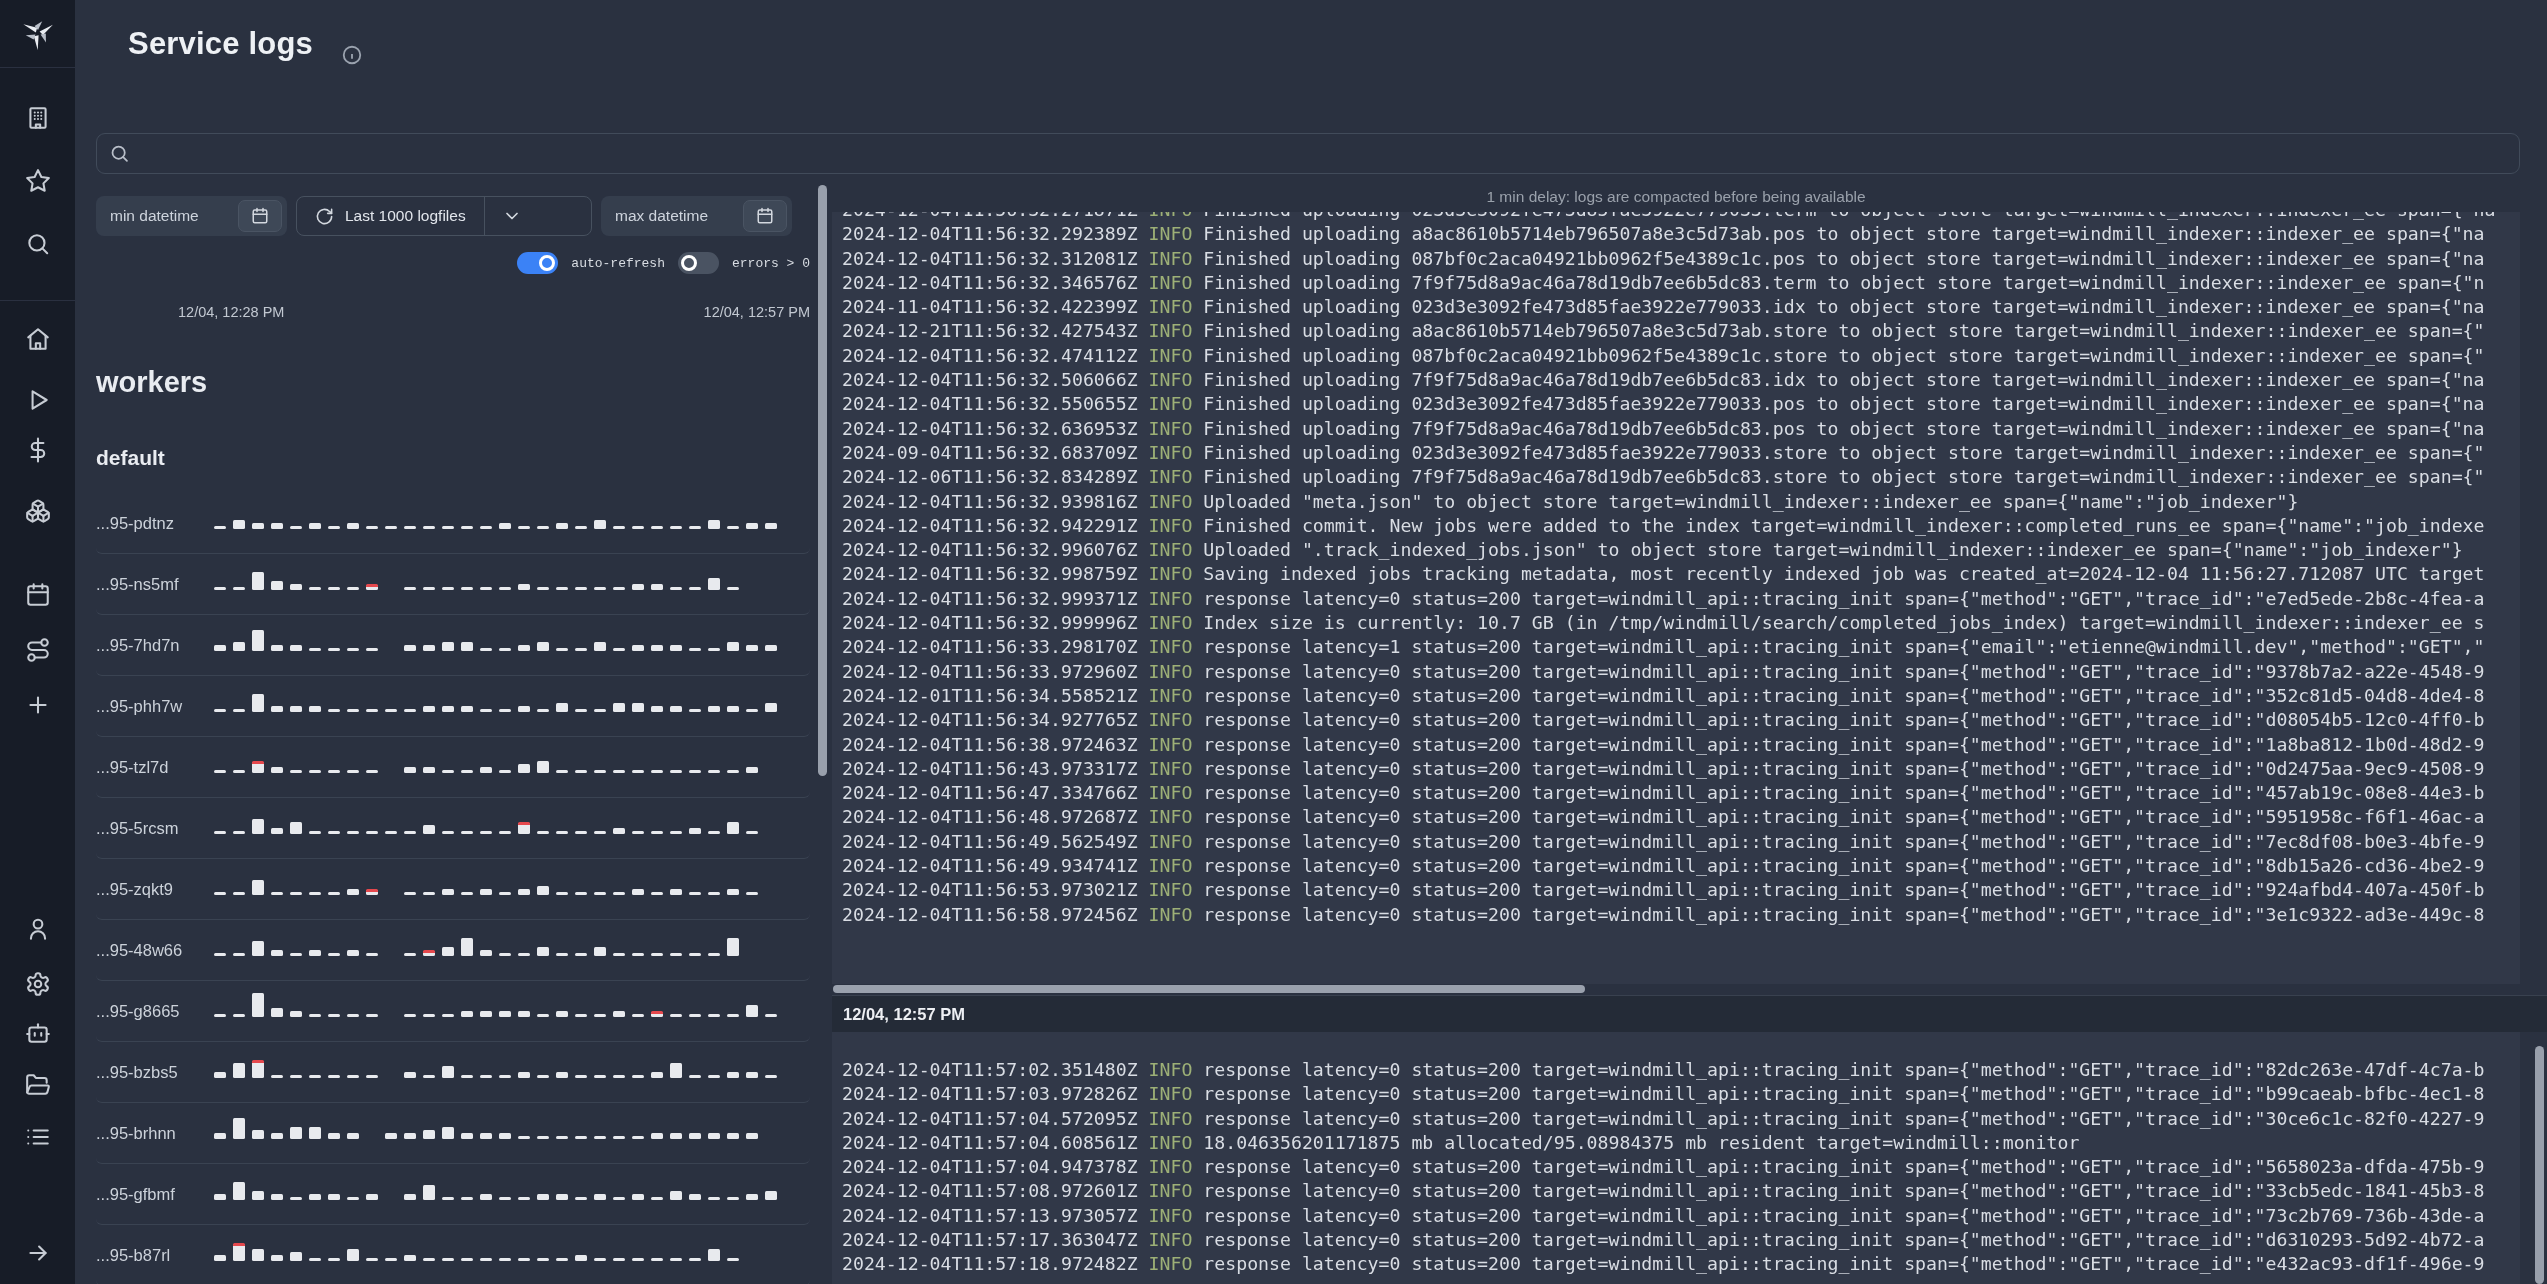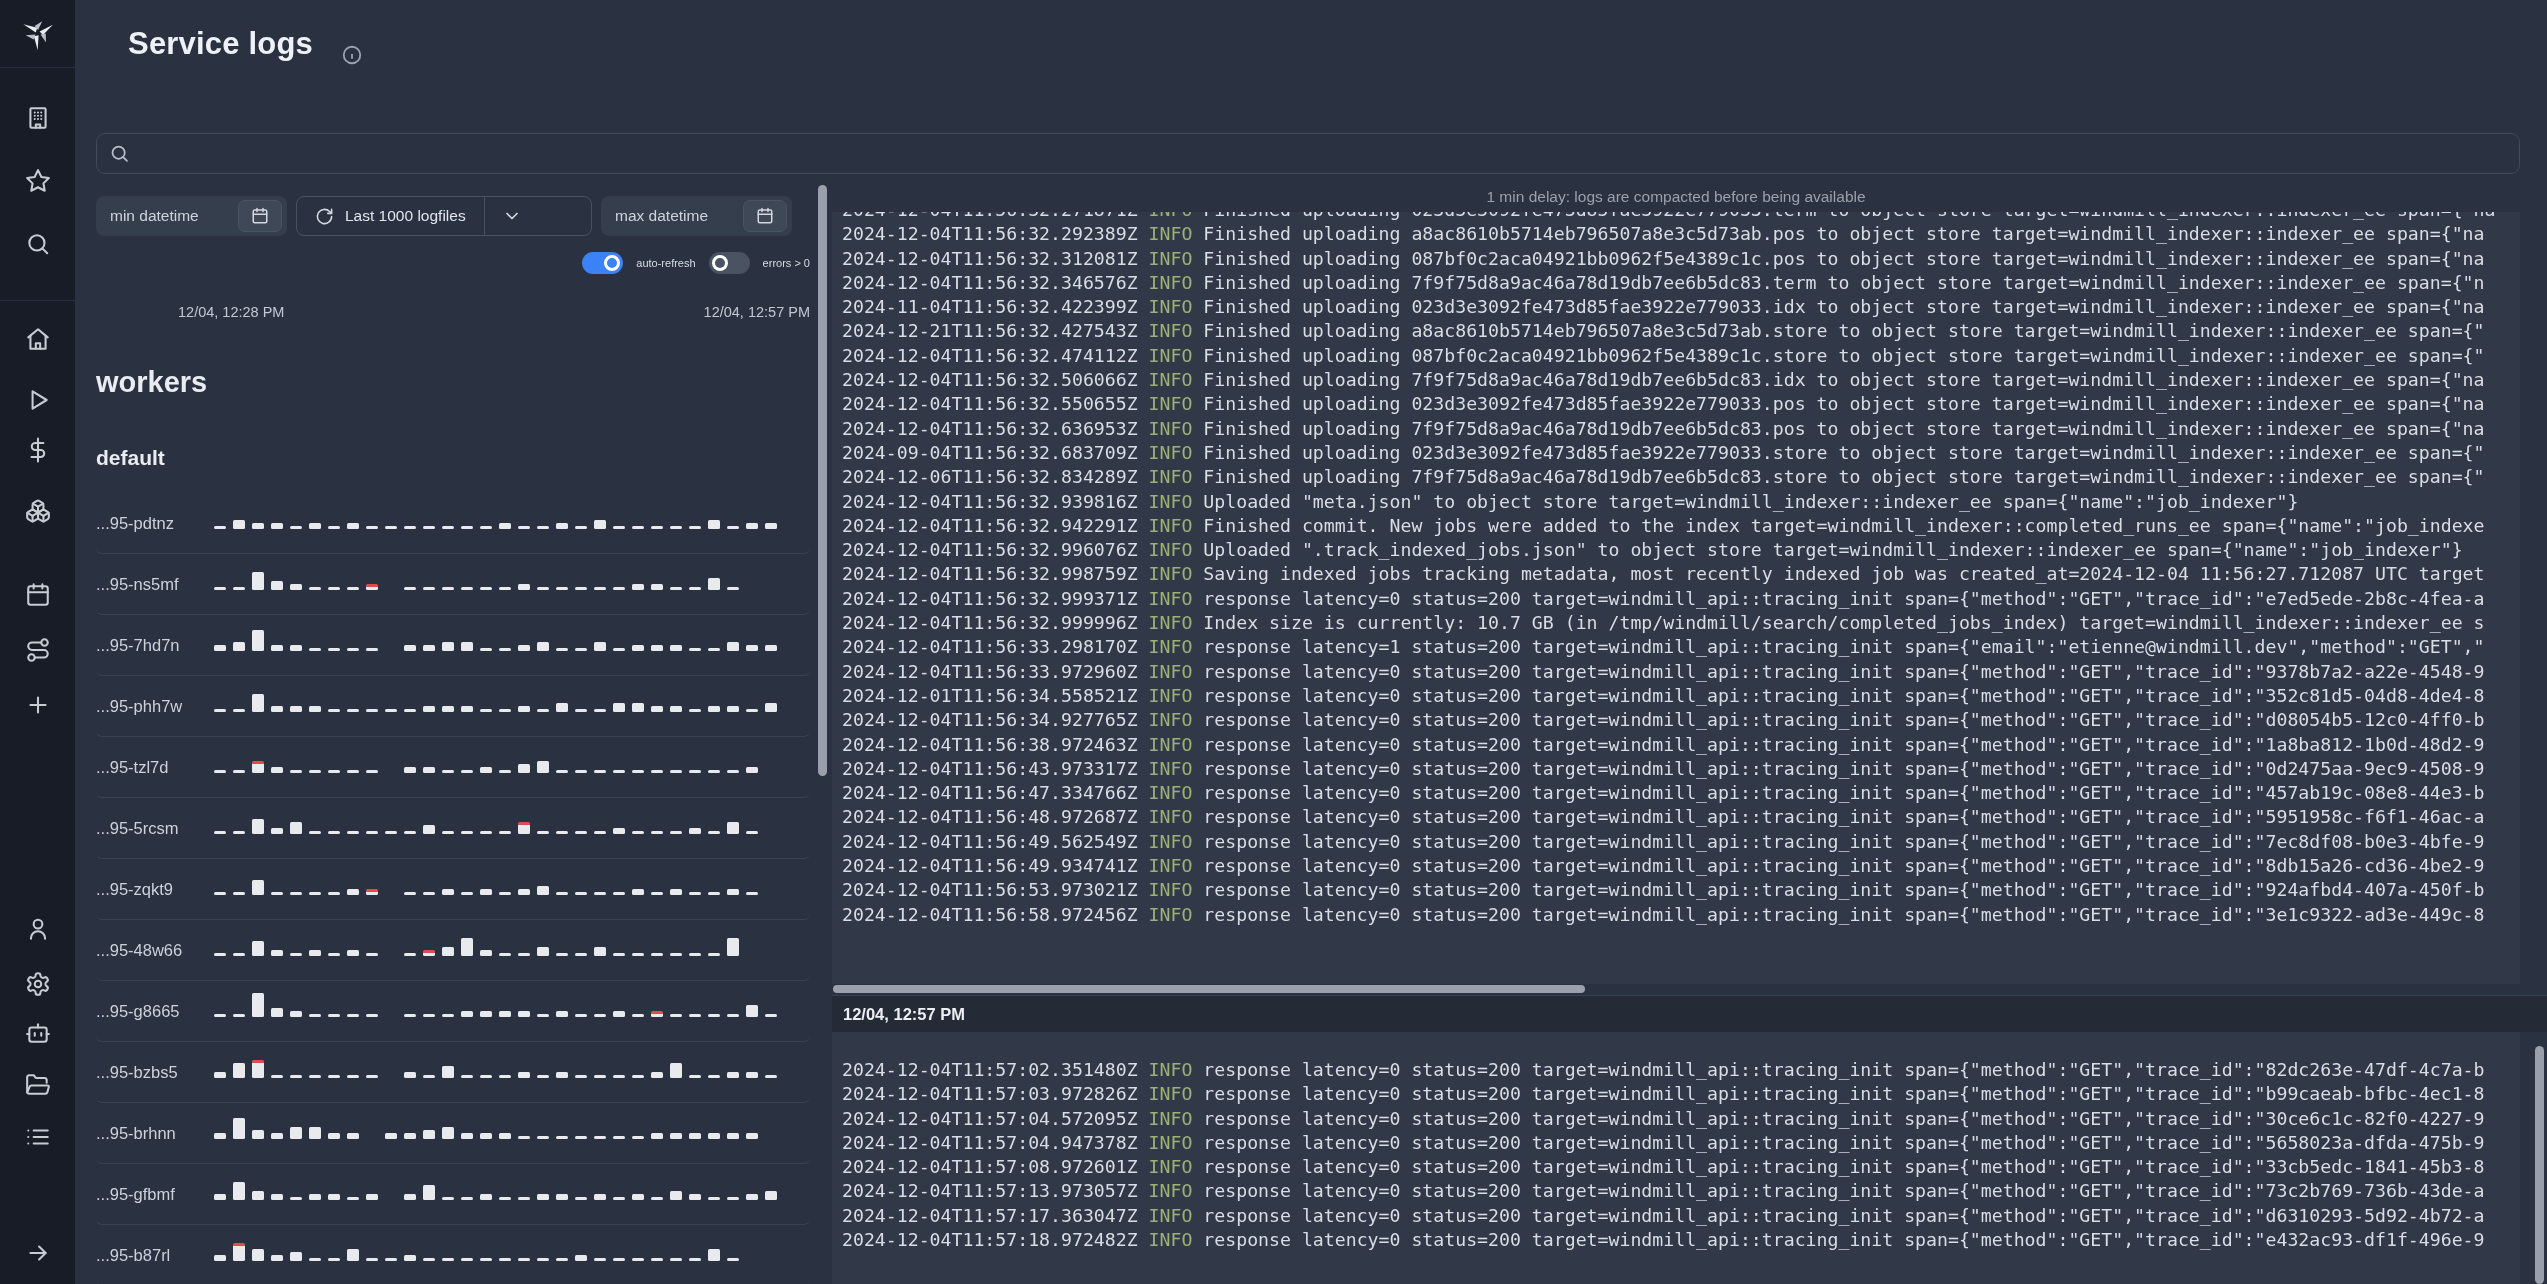--- a/index.html
+++ b/index.html
@@ -32,21 +32,21 @@
   .seg { display:flex; align-items:center; gap:11px; padding:0 18px; cursor:pointer; }
   .seg .lbl { color:#e2e6ec; font-size:15.5px; font-weight:500; white-space:nowrap; }
   .seg.chev { border-left:1px solid #47515f; width:55px; justify-content:center; padding:0; }
 
   
   .toggles { position:absolute; left:96px; top:252px; width:714px; display:flex; justify-content:flex-end; align-items:center; gap:13px; }
   .toggle { width:41px; height:22px; border-radius:11px; position:relative; cursor:pointer; flex:none; }
   .toggle .knob { position:absolute; top:3px; width:16px; height:16px; border-radius:50%; border:3px solid #fff; }
   .toggle.on { background:#3b82f6; } .toggle.on .knob { right:3px; }
   .toggle.off { background:#4a5362; } .toggle.off .knob { left:3px; }
-  .toggle-lbl { color:#d9dde3; font-size:11px; }
+  .toggle-lbl { color:#d9dde3; font-size:13px;font-family:Liberation Mono, monospace; }
 
   .range-row { position:absolute; left:96px; top:304px; width:714px; display:flex; justify-content:space-between; color:#c2c8d1; font-size:14.5px; }
   .range-row .start { margin-left:82px; }
 
   
   .workers { position:absolute; left:96px; top:366px; width:714px; }
   .workers h2 { font-size:29px; font-weight:bold; color:#e9ecf1; margin:0 0 47px; }
   .workers h3 { font-size:21px; font-weight:bold; color:#e9ecf1; margin:0 0 23px; }
   .worker-row { height:61px; border-bottom:1px solid #3a4352; border-radius:6px; display:flex; align-items:center; cursor:pointer; }
   .worker-name { width:118px; color:#ccd2da; font-size:16.5px; flex:none; }
@@ -773,20 +773,21 @@
       <path d="m9 15-6 6"></path>
       <path d="M3 16.2V21h4.8"></path>
     </svg>
 </button>
 
 <div class="logbox bottom">
     <div class="inner" id="log-bottom">
       <div class="log-line"><span class="ts">2024-12-04T11:57:02.351480Z </span><span class="lvl">INFO </span><span class="msg">response latency=0 status=200 target=windmill_api::tracing_init span={"method":"GET","trace_id":"82dc263e-47df-4c7a-b</span></div>
       <div class="log-line"><span class="ts">2024-12-04T11:57:03.972826Z </span><span class="lvl">INFO </span><span class="msg">response latency=0 status=200 target=windmill_api::tracing_init span={"method":"GET","trace_id":"b99caeab-bfbc-4ec1-8</span></div>
       <div class="log-line"><span class="ts">2024-12-04T11:57:04.572095Z </span><span class="lvl">INFO </span><span class="msg">response latency=0 status=200 target=windmill_api::tracing_init span={"method":"GET","trace_id":"30ce6c1c-82f0-4227-9</span></div>
+      <div class="log-line"><span class="ts">2024-12-04T11:57:04.608561Z </span><span class="lvl">INFO </span><span class="msg">18.046356201171875 mb allocated/95.08984375 mb resident target=windmill::monitor</span></div>
       <div class="log-line"><span class="ts">2024-12-04T11:57:04.947378Z </span><span class="lvl">INFO </span><span class="msg">response latency=0 status=200 target=windmill_api::tracing_init span={"method":"GET","trace_id":"5658023a-dfda-475b-9</span></div>
       <div class="log-line"><span class="ts">2024-12-04T11:57:08.972601Z </span><span class="lvl">INFO </span><span class="msg">response latency=0 status=200 target=windmill_api::tracing_init span={"method":"GET","trace_id":"33cb5edc-1841-45b3-8</span></div>
       <div class="log-line"><span class="ts">2024-12-04T11:57:13.973057Z </span><span class="lvl">INFO </span><span class="msg">response latency=0 status=200 target=windmill_api::tracing_init span={"method":"GET","trace_id":"73c2b769-736b-43de-a</span></div>
       <div class="log-line"><span class="ts">2024-12-04T11:57:17.363047Z </span><span class="lvl">INFO </span><span class="msg">response latency=0 status=200 target=windmill_api::tracing_init span={"method":"GET","trace_id":"d6310293-5d92-4b72-a</span></div>
       <div class="log-line"><span class="ts">2024-12-04T11:57:18.972482Z </span><span class="lvl">INFO </span><span class="msg">response latency=0 status=200 target=windmill_api::tracing_init span={"method":"GET","trace_id":"e432ac93-df1f-496e-9</span></div>
     </div>
   </div>
 <div class="vscroll-right"></div>
 
 </body></html>

